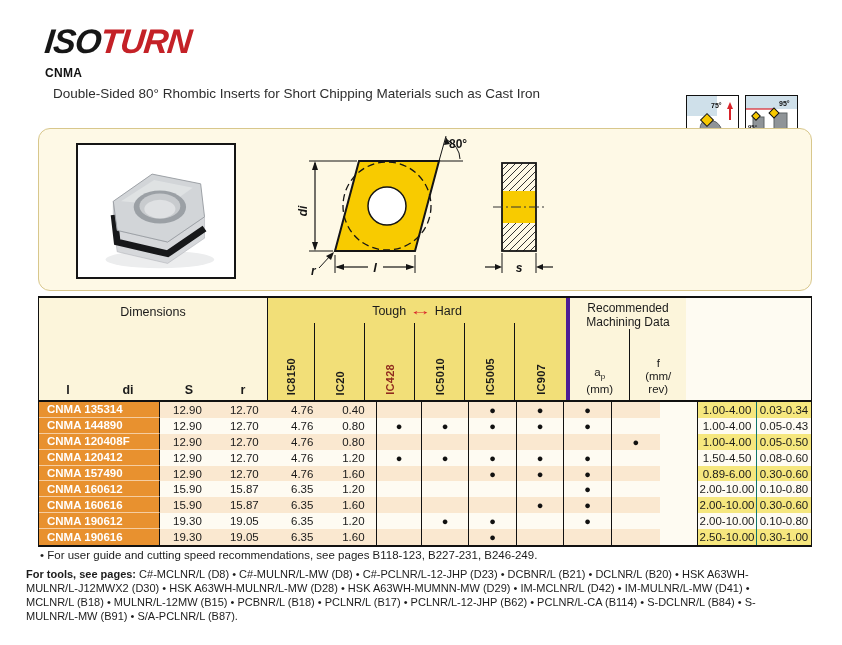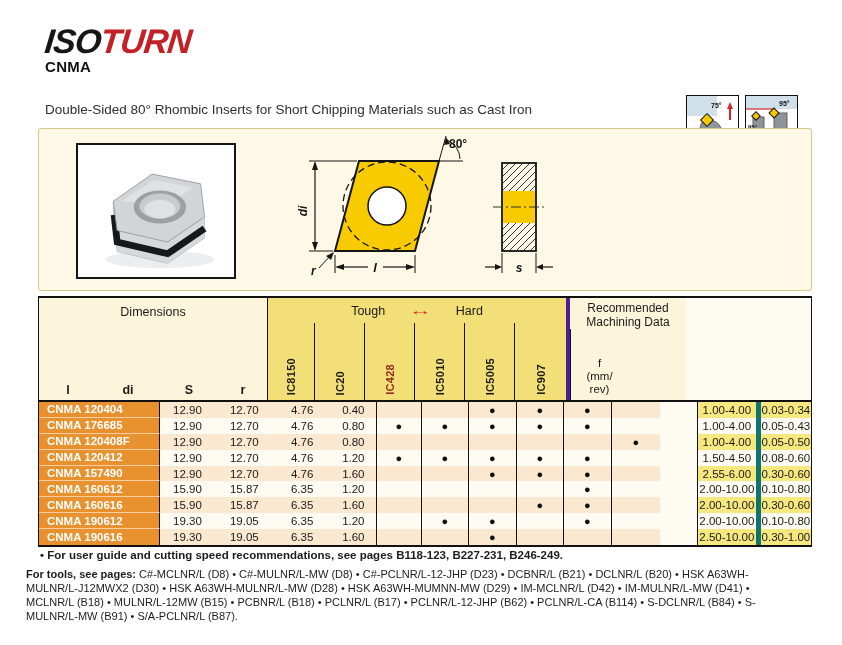--- a/index.html
+++ b/index.html
@@ -4,47 +4,47 @@
 <style>
   * { margin:0; padding:0; box-sizing:border-box; }
   html,body { width:842px; height:645px; background:#ffffff; font-family:"Liberation Sans", sans-serif; color:#1a1a1a; }
   .page { position:relative; width:842px; height:645px; background:#fff; overflow:hidden; }
 
   
   .logo { position:absolute; left:45px; top:22px; font-style:italic; font-weight:900; font-size:34px; letter-spacing:-1px; transform:skewX(-6deg); }
   .logo-iso { color:#161616; }
   .logo-turn { color:#c42127; }
 
-  .title { position:absolute; left:45px; top:58px; font-size:15px; font-weight:bold; letter-spacing:.3px; color:#111; }
-  .subtitle { position:absolute; left:45px; top:86px; font-size:13.5px; color:#2e2e2e;margin-top:16px; }
+  .title { position:absolute; left:45px; top:66px; font-size:12px; font-weight:bold; letter-spacing:.3px; color:#111; }
+  .subtitle { position:absolute; left:53px; top:86px; font-size:13.5px; color:#2e2e2e; }
 
   
   .diagrams { position:absolute; left:686px; top:95px; display:grid; grid-template-columns:53px 53px; grid-gap:6px 6px; }
   .diagrams svg { display:block; }
 
   
-  .panel { position:absolute; left:38px; top:128px; width:774px; height:163px; background:#FEF9E6; border:1px solid #D8C78C; border-radius:3px; }
+  .panel { position:absolute; left:38px; top:128px; width:774px; height:163px; background:#FEF9E6; border:1px solid #D8C78C; border-radius:12px; }
   .photo { position:absolute; left:37px; top:14px; width:160px; height:136px; background:#fff; border:2px solid #151515; }
   .drawing { position:absolute; left:258px; top:4px; }
 
   
   .watermark { position:absolute; left:350px; top:300px; font-size:15px; font-weight:bold; letter-spacing:.5px; color:rgba(252,252,252,.85); z-index:5; text-shadow:0 0 2px rgba(180,180,180,.4); }
 
   
   .ptable { position:absolute; left:38px; top:296px; width:774px; border:1px solid #111; border-top:2px solid #111; border-bottom:2px solid #111; background:#FEFBF2; }
   .thead { display:flex; height:104px; border-bottom:2px solid #111; }
   .h-des { width:127px; background:#E8912F; border-right:1px solid #111; position:relative; }
   .h-des-label { position:absolute; left:8px; bottom:4px; color:#fff; font-weight:bold; font-size:13px; }
   .h-dims { width:228px; background:#FCF5DB; display:flex; flex-direction:column; justify-content:space-between; }
   .h-dims-title { text-align:center; padding-top:7px; font-size:12.5px; }
   .h-dims-cols { display:flex; align-items:flex-end; padding-bottom:3px; font-weight:bold; font-size:12.5px; }
   .h-dims-cols span { text-align:center; }
   .hc-l{width:58px}.hc-di{width:62px}.hc-s{width:60px}.hc-r{width:48px}
   .h-grades { width:299px; background:#F2DF78; border-left:1px solid #111; display:flex; flex-direction:column; }
-  .h-th { height:25px; display:flex; align-items:center; justify-content:center; font-size:12.5px;gap:21px; }
+  .h-th { height:25px; display:flex; align-items:center; justify-content:center; font-size:12.5px; }
   .th-arrow { color:#D8232A; display:inline-block; transform:scaleX(1.9); margin:0 8px; font-weight:bold; }
   .h-grade-cols { flex:1; display:flex; }
   .h-grade-col { display:flex; align-items:flex-end; justify-content:center; padding-bottom:5px; border-left:1px solid #111; }
   .h-grade-col:first-child { border-left:none; }
   .gc0{width:46px}.gc1,.gc2,.gc3,.gc4{width:50px}.gc5{width:52px}
   .h-grade-col span { writing-mode:vertical-rl; transform:rotate(180deg); font-weight:bold; font-size:11px; letter-spacing:.3px; }
   .h-grade-col.grade-428 span { color:#8F2A1E; }
   .h-mach { width:120px; background:#FCF5DB; border-left:4px solid #4c1d95; display:flex; flex-direction:column; }
   .h-mach-title { text-align:center; font-size:12px; line-height:13.5px; padding-top:4px; }
   .h-mach-cols { flex:1; display:flex; }
@@ -55,28 +55,28 @@
 
   .tbody { }
   .trow { display:flex; height:15.9px; }
   .cell { height:100%; display:flex; align-items:center; justify-content:center; font-size:11.5px; }
   .c-des { width:127px; justify-content:flex-start; padding-left:8px; background:#E8912F; color:#fff; font-weight:bold; border-right:1px solid #111; border-bottom:1px solid rgba(255,255,255,.55); }
   .trow:last-child .c-des { border-bottom:none; }
   .c-l{width:58px}.c-di{width:62px}.c-sv{width:60px}.c-rv{width:48px}
   .c-g { width:50px; border-left:1px solid #111; font-size:11px; color:#111; }
   .c-g0 { width:47px; } .c-g5 { width:52px; }
   .c-ap { width:62px; border-left:1px solid #111;margin-left:37px; }
-  .c-f { width:58px; border-left:5px solid #0f766e; }
+  .c-f { width:58px; border-left:1px solid #0f766e; }
   .trow.tinted .cell { background:#FAE8D0; }
   .trow.plain .cell { background:#FEFBF2; }
   .trow.tinted .c-ap, .trow.tinted .c-f { background:#F6E77E; }
   .trow .c-des { background:#E8912F !important; }
 
   
-  .fn1 { position:absolute; left:40px; top:549px; font-size:11.5px; color:#1c1c1c;font-weight:bold; }
+  .fn1 { position:absolute; left:40px; top:549px; font-size:11.5px; color:#1c1c1c; }
   .fn2 { position:absolute; left:26px; top:567px; width:774px; font-size:11px; line-height:14px; color:#1c1c1c; }
   .fn2 b { font-weight:bold; }
 </style>
 </head>
 <body>
 
 <div class="page">
 
   <div class="logo"><span class="logo-iso">ISO</span><span class="logo-turn">TURN</span></div>
 
@@ -257,46 +257,50 @@
               <span>IC5005</span>
             </div>
           <div class="h-grade-col gc5">
               <span>IC907</span>
             </div>
         </div>
       </div>
       <div class="h-mach">
         <div class="h-mach-title">Recommended Machining Data</div>
         <div class="h-mach-cols">
+          <div class="h-ap">
+            <div><span>a</span><sub>p</sub></div>
+            <div>(mm)</div>
+          </div>
           <div class="h-f">
             <div>f</div>
             <div>(mm/</div>
             <div>rev)</div>
           </div>
         </div>
       </div>
     </div>
     <div class="tbody">
         <div class="trow tinted">
-          <div class="cell c-des">CNMA 120404</div>
+          <div class="cell c-des">CNMA 135314</div>
           <div class="cell c-l">12.90</div>
           <div class="cell c-di">12.70</div>
           <div class="cell c-sv">4.76</div>
           <div class="cell c-rv">0.40</div>
           <div class="cell c-g c-g0"></div>
           <div class="cell c-g c-g1"></div>
           <div class="cell c-g c-g2">●</div>
           <div class="cell c-g c-g3">●</div>
           <div class="cell c-g c-g4">●</div>
           <div class="cell c-g c-g5"></div>
           <div class="cell c-ap">1.00-4.00</div>
           <div class="cell c-f">0.03-0.34</div>
         </div>
         <div class="trow plain">
-          <div class="cell c-des">CNMA 176685</div>
+          <div class="cell c-des">CNMA 144890</div>
           <div class="cell c-l">12.90</div>
           <div class="cell c-di">12.70</div>
           <div class="cell c-sv">4.76</div>
           <div class="cell c-rv">0.80</div>
           <div class="cell c-g c-g0">●</div>
           <div class="cell c-g c-g1">●</div>
           <div class="cell c-g c-g2">●</div>
           <div class="cell c-g c-g3">●</div>
           <div class="cell c-g c-g4">●</div>
           <div class="cell c-g c-g5"></div>
@@ -338,21 +342,21 @@
           <div class="cell c-l">12.90</div>
           <div class="cell c-di">12.70</div>
           <div class="cell c-sv">4.76</div>
           <div class="cell c-rv">1.60</div>
           <div class="cell c-g c-g0"></div>
           <div class="cell c-g c-g1"></div>
           <div class="cell c-g c-g2">●</div>
           <div class="cell c-g c-g3">●</div>
           <div class="cell c-g c-g4">●</div>
           <div class="cell c-g c-g5"></div>
-          <div class="cell c-ap">2.55-6.00</div>
+          <div class="cell c-ap">0.89-6.00</div>
           <div class="cell c-f">0.30-0.60</div>
         </div>
         <div class="trow plain">
           <div class="cell c-des">CNMA 160612</div>
           <div class="cell c-l">15.90</div>
           <div class="cell c-di">15.87</div>
           <div class="cell c-sv">6.35</div>
           <div class="cell c-rv">1.20</div>
           <div class="cell c-g c-g0"></div>
           <div class="cell c-g c-g1"></div>

